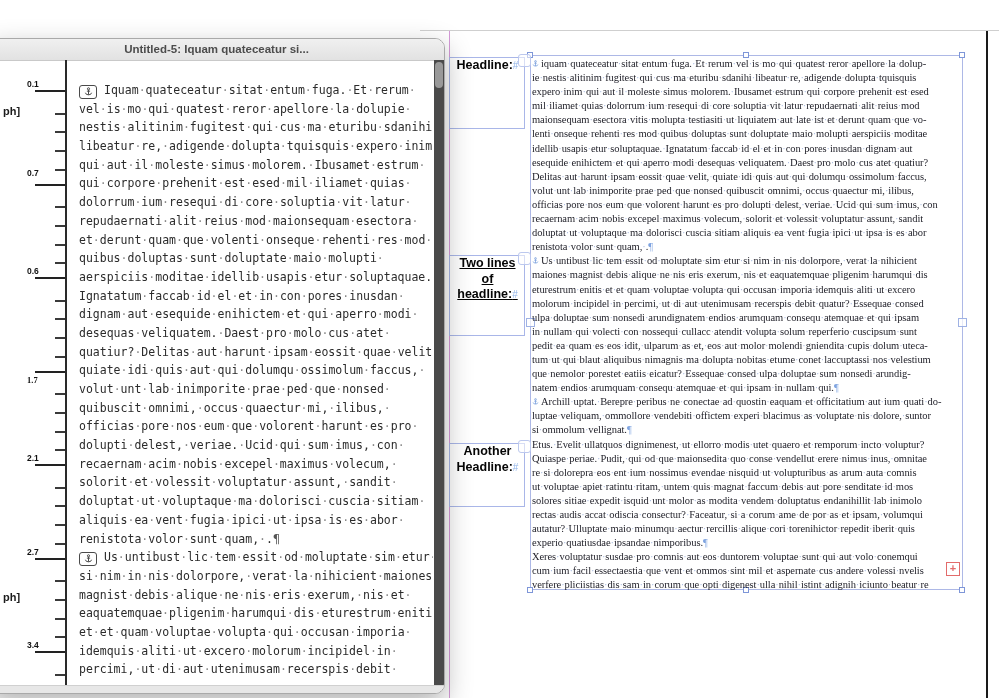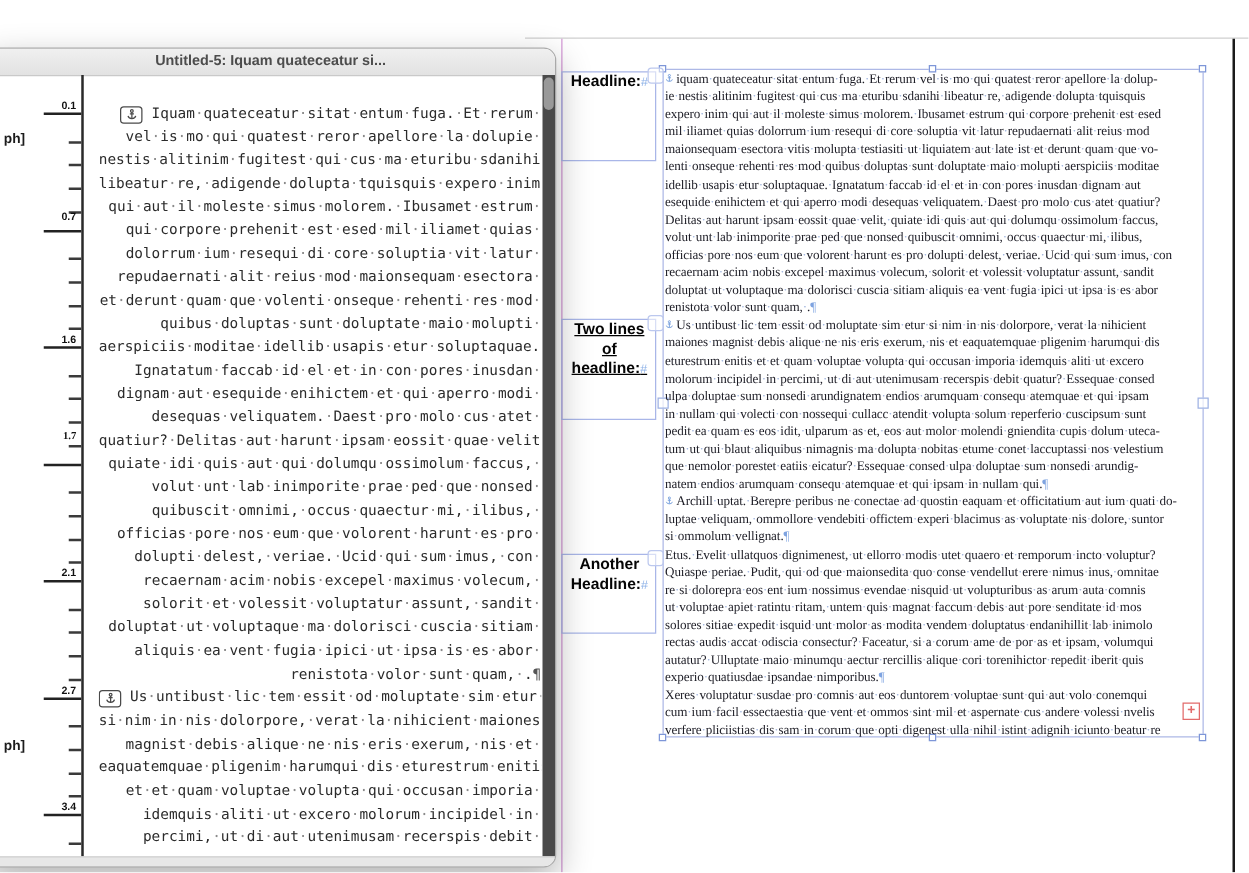--- a/index.html
+++ b/index.html
@@ -40,27 +40,27 @@
   
   .swin{position:absolute;left:-12px;top:38px;width:457px;height:656px;background:#fff;
         border:1px solid #a9a9a9;border-radius:10px;box-shadow:0 10px 28px rgba(0,0,0,.30);
         overflow:hidden;box-sizing:border-box;z-index:10;}
   .titlebar{position:absolute;left:0;top:0;right:0;height:21px;
             background:linear-gradient(#f0f0f0,#e2e2e2);border-bottom:1px solid #c9c9c9;
             text-align:center;font:bold 11.5px/21px "Liberation Sans",sans-serif;color:#4c4c4c;}
   .bottombar{position:absolute;left:0;bottom:0;right:0;height:7px;background:#e7e7e7;border-top:1px solid #d0d0d0;}
   .rulerline{position:absolute;left:76px;top:21px;bottom:7px;width:2px;background:#2a2a2a;}
   #ticks{position:absolute;left:0;top:0;right:0;bottom:7px;overflow:hidden;pointer-events:none;}
-  .rnum{position:absolute;left:38px;width:34px;text-align:right;font:bold 8.5px "Liberation Sans",sans-serif;color:#111;}
+  .rnum{position:absolute;left:38px;width:34px;font:bold 8.5px "Liberation Sans",sans-serif;color:#111;}
   .rrule{position:absolute;left:46px;width:30px;height:2px;background:#222;}
   .rtick{position:absolute;left:66px;width:10px;height:2px;background:#3a3a3a;}
   #stylecol{position:absolute;left:0;top:21px;width:38px;bottom:7px;overflow:hidden;}
   .stylelab{position:absolute;left:14px;font:bold 11px/18px "Liberation Sans",sans-serif;color:#1c1c1c;}
   .slines{position:absolute;left:90px;top:42px;width:354px;bottom:7px;overflow:hidden;color:#2b2b2b;}
-  .sline{font:11.5px/18.7px "DejaVu Sans Mono",monospace;white-space:nowrap;height:18.7px;overflow:hidden;text-align:right;}
+  .sline{font:11.5px/18.7px "DejaVu Sans Mono",monospace;white-space:nowrap;height:18.7px;overflow:hidden;}
   .slines .sdot{color:#8a8a8a;}
   .slines .pmk{color:#555;}
   .slines .anch{display:inline-flex;align-items:center;justify-content:center;width:16px;height:12px;
                 border:1px solid #4a4a4a;border-radius:3px;margin-right:7px;color:#4a4a4a;vertical-align:-2px;}
   .slines .anch svg{width:9px;height:9px;}
   .vscroll{position:absolute;top:21px;bottom:7px;right:0;width:10px;background:#4a4a4a;}
   .vthumb{position:absolute;left:1px;right:1px;top:2px;height:26px;background:#999;border-radius:4px;}
 </style>
 </head>
 <body>
@@ -171,27 +171,27 @@
         <div class="rtick" style="top: 73.7px;"></div>
         <div class="rtick" style="top: 92.4px;"></div>
         <div class="rtick" style="top: 111.1px;"></div>
         <div class="rtick" style="top: 129.8px;"></div>
         <div class="rnum" style="top: 129px;">0.7</div>
         <div class="rrule" style="top: 144.5px;"></div>
         <div class="rtick" style="top: 167.2px;"></div>
         <div class="rtick" style="top: 185.9px;"></div>
         <div class="rtick" style="top: 204.6px;"></div>
         <div class="rtick" style="top: 223.3px;"></div>
-        <div class="rnum" style="top: 227px;">1.6</div>
+        <div class="rnum" style="top: 227px;">0.6</div>
         <div class="rrule" style="top: 238px;"></div>
         <div class="rtick" style="top: 260.7px;"></div>
         <div class="rtick" style="top: 279.4px;"></div>
         <div class="rtick" style="top: 298.1px;"></div>
         <div class="rtick" style="top: 316.8px;"></div>
-        <div class="rnum" style="top: 304px; font-family: Liberation Serif, serif;">1.7</div>
+        <div class="rnum" style="top: 336px; font-family: Liberation Serif, serif;">1.7</div>
         <div class="rrule" style="top: 331.5px;"></div>
         <div class="rtick" style="top: 354.2px;"></div>
         <div class="rtick" style="top: 372.9px;"></div>
         <div class="rtick" style="top: 391.6px;"></div>
         <div class="rtick" style="top: 410.3px;"></div>
         <div class="rnum" style="top: 414px;">2.1</div>
         <div class="rrule" style="top: 425px;"></div>
         <div class="rtick" style="top: 447.7px;"></div>
         <div class="rtick" style="top: 466.4px;"></div>
         <div class="rtick" style="top: 485.1px;"></div>

